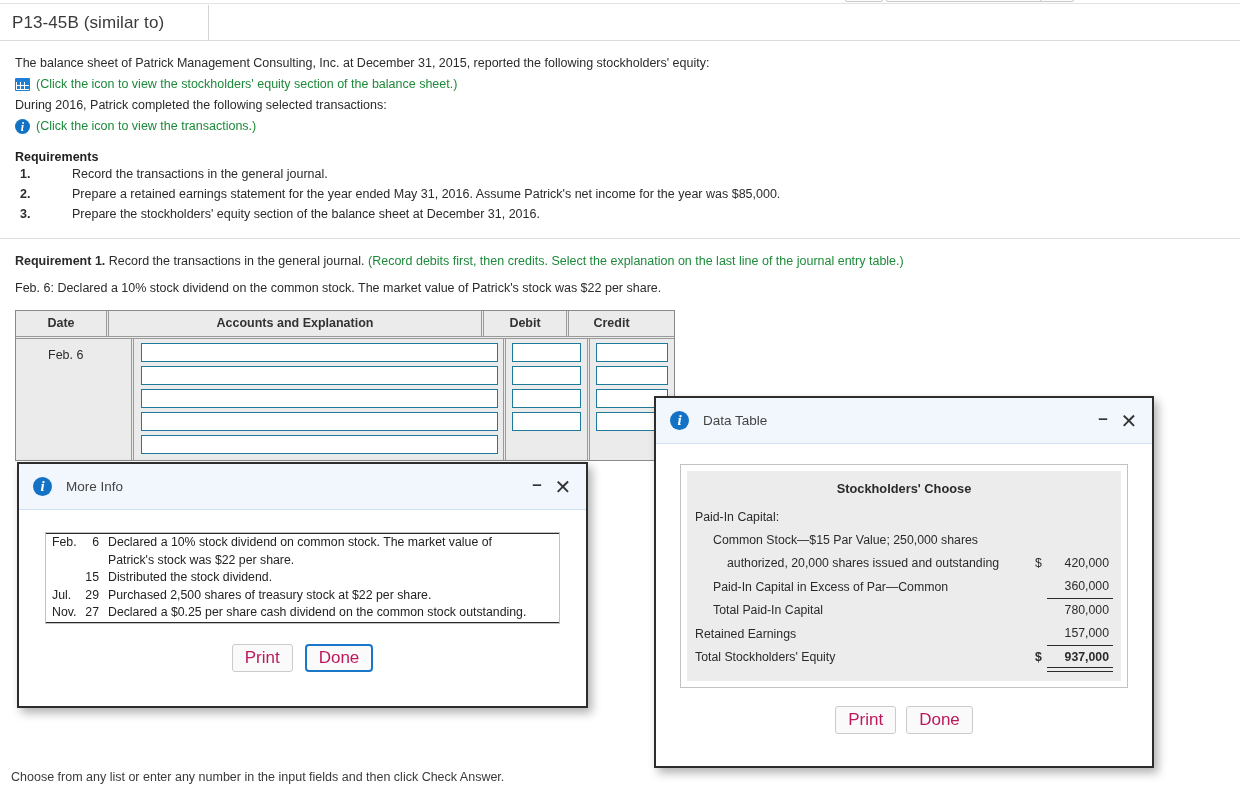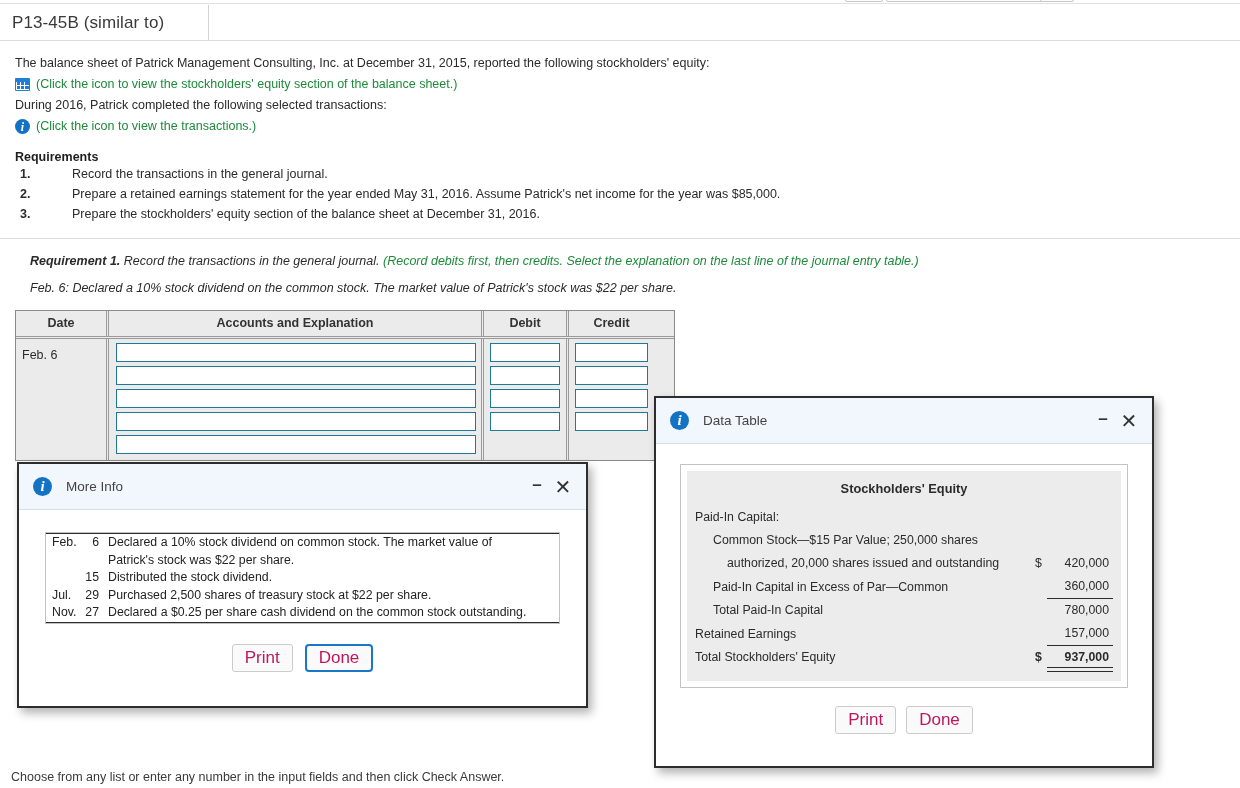--- a/index.html
+++ b/index.html
@@ -59,21 +59,21 @@
     line-height: 1;
   }
 
   .req-head { font-size: 12.5px; font-weight: bold; color:#1e1e1e; margin-top: 14px; }
   .req-row { display: flex; font-size: 12.5px; color:#2b2b2b; line-height: 20px; }
   .req-num { width: 57px; font-weight: bold; padding-left: 5px; }
 
   .sec-rule { position:absolute; left:0; top:238px; width:1240px; height:1px; background:#dedede; }
 
   
-  .req1 { position:absolute; left:30px; top:254px; width:1200px;font-style:italic; }
+  .req1 { position:absolute; left:15px; top:254px; width:1200px; }
   .req1 .hl { font-size: 12.5px; color:#2b2b2b; white-space: nowrap; }
   .req1 .hl b { font-weight: bold; }
   .req1 .sub { font-size: 12.5px; color:#2b2b2b; margin-top: 13px; white-space: nowrap; }
 
   
   .journal {
     position: absolute; left: 15px; top: 310px;
     width: 660px;
     border-collapse: separate; border-spacing: 0;
   }
@@ -83,21 +83,21 @@
     font-size: 12.5px; color:#333; font-weight: bold; text-align:center;
     padding: 5px 0 6px; border-right: 3px double #9a9a9a;
   }
   .jhead > div:last-child { border-right: none; }
   .c-date { width: 93px; }
   .c-acct { width: 375px; }
   .c-deb  { width: 85px; }
   .c-cre  { width: 85px; }
   .jhsep { height: 3px; border-top:1px solid #9a9a9a; border-bottom:1px solid #9a9a9a; background:#ebebeb; }
 
-  .jbody { display:flex; background:#ebebeb; }
+  .jbody { display:flex; background:#ebebeb;padding-left:26px; }
   .jcol-date { width: 93px; border-right: 3px double #9a9a9a; padding: 6px 0 0 6px; }
   .jcol-date .d { font-size: 12.5px; color:#2b2b2b; }
   .jcol-acct { width: 375px; border-right: 3px double #9a9a9a; }
   .jcol-deb  { width: 85px; border-right: 3px double #9a9a9a; }
   .jcol-cre  { width: 85px; }
   .jrow-in {
     display:block; height: 19px; margin: 4px 6px 0 6px;
     border: 1px solid #1f7a99; background:#fff;
   }
   .jcol-acct .jrow-in { margin-left: 7px; margin-right: 5px; }
@@ -281,21 +281,21 @@
   <div class="dlg" id="dlg-datatable">
     <div class="dlg-head">
       <span class="ic">i</span>
       <span class="ttl">Data Table</span>
       <span class="winbtn min">–</span>
       <span class="winbtn close">✕</span>
     </div>
     <div class="dt-body">
       <div class="dt-box">
         <div class="dt-inner">
-          <div class="dt-title">Stockholders' Equity</div>
+          <div class="dt-title">Stockholders' Choose</div>
           <table class="dt-tbl">
             <tbody>
                 <tr>
               <td class="lbl">Paid-In Capital:</td>
               <td class="cur"></td>
               <td class="amt"></td>
             </tr>
             <tr>
               <td class="lbl ind1">Common Stock—$15 Par Value; 250,000 shares</td>
               <td class="cur"></td>

